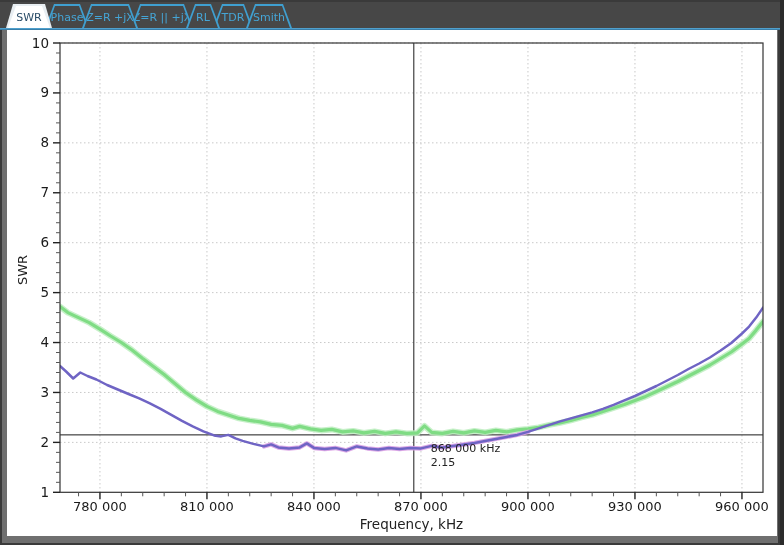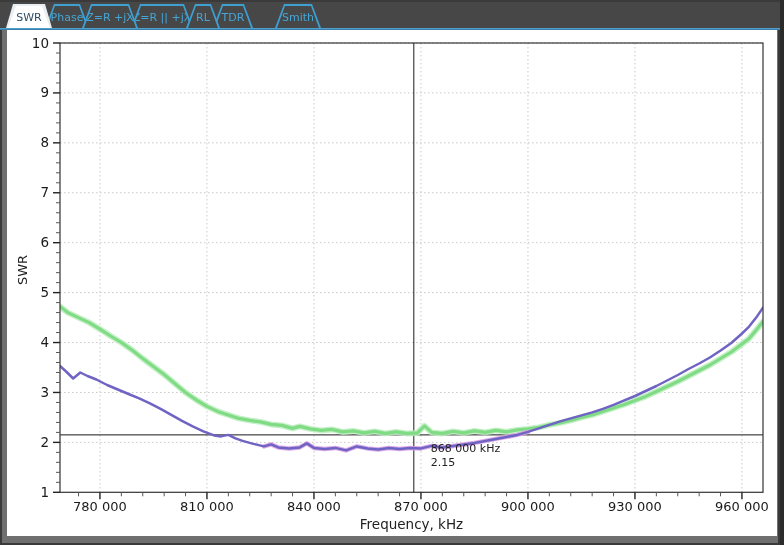--- a/index.html
+++ b/index.html
@@ -68,21 +68,21 @@
         <div class="inner">Z=R || +jX</div>
       </div>
       <div class="tab" style="width: 34px; z-index: 3;">
         <div class="shape"></div>
         <div class="inner">RL</div>
       </div>
       <div class="tab" style="width: 40px; z-index: 2;">
         <div class="shape"></div>
         <div class="inner">TDR</div>
       </div>
-      <div class="tab" style="width: 46px; z-index: 3; margin-left: 29px;">
+      <div class="tab" style="width: 46px; z-index: 3;">
         <div class="shape"></div>
         <div class="inner">Smith</div>
       </div>
     </div>
   <div class="accent-line"></div>
   <div class="chart-panel">
     <svg id="chart-svg" width="770" height="506" viewBox="7 30 770 506">
         <defs>
           <clipPath id="plotclip">
             <rect x="60" y="43" width="703" height="449.3"></rect>

